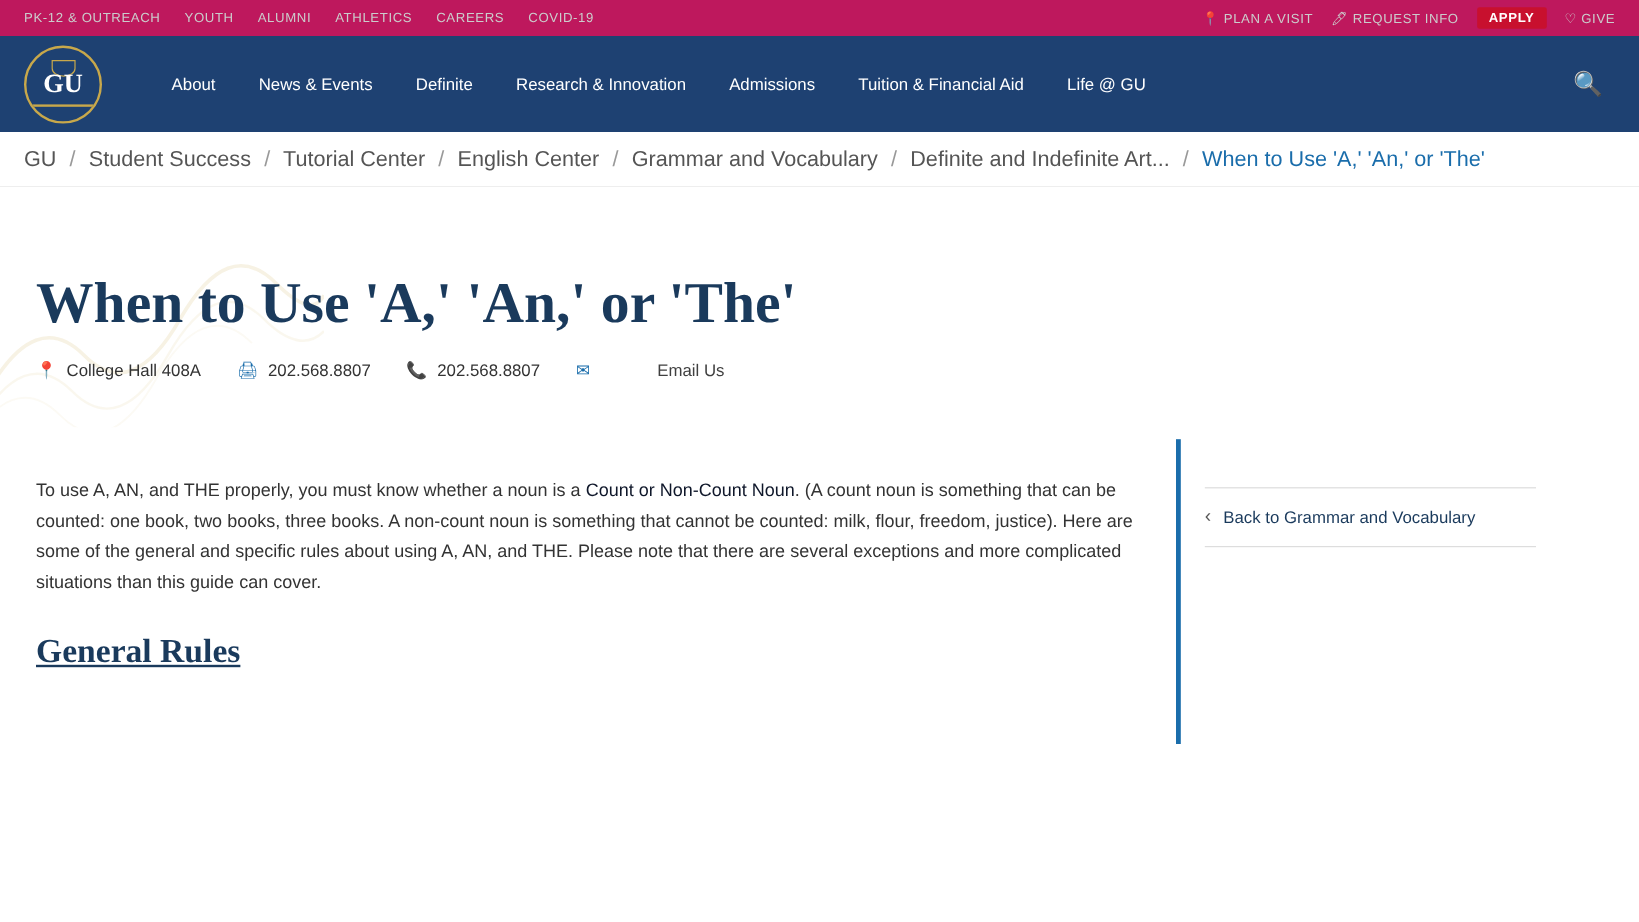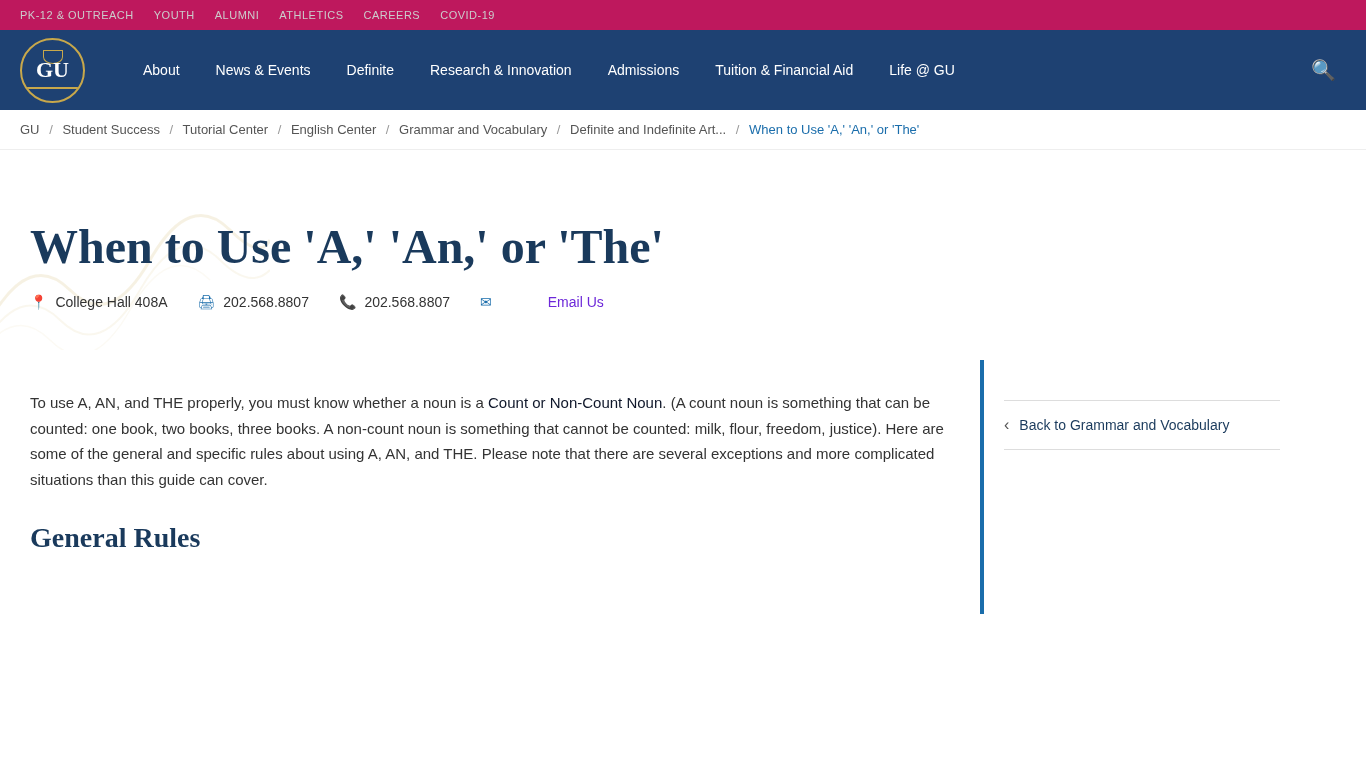--- a/index.html
+++ b/index.html
@@ -71,21 +71,21 @@
       cursor: pointer;
       padding: 10px;
     }
 
     
     .breadcrumb {
       padding: 12px 20px;
       background: #fff;
       border-bottom: 1px solid #eee;
       font-family: Arial, sans-serif;
-      font-size: 13px;
+      font-size: 18px;
       color: #555;
     }
     .breadcrumb a { color: #555; text-decoration: none; }
     .breadcrumb .separator { margin: 0 6px; color: #999; }
     .breadcrumb .current { color: #1a6dab; font-weight: 500; }
 
     
     .hero {
       background: #fff;
       padding: 60px 30px 40px 30px;
@@ -128,21 +128,21 @@
     .contact-item {
       display: flex;
       align-items: center;
       gap: 8px;
     }
     .contact-icon {
       color: #1a6dab;
       font-size: 14px;
     }
     .email-link {
-      color: #6d28d9;
+      color: #404040;
       text-decoration: none;
       padding-left: 48px;
     }
 
     
     .content-wrapper {
       display: flex;
       padding: 0;
       max-width: 1366px;
       margin: 0 auto;
@@ -168,20 +168,21 @@
     }
     .intro-text a {
       color: #0f172a;
       text-decoration: none;
     }
     .section-heading {
       font-family: Georgia, serif;
       font-size: 28px;
       font-weight: bold;
       color: #1a3a5c;
+      text-decoration: underline;
     }
 
     
     .sidebar-back-link {
       display: flex;
       align-items: center;
       gap: 10px;
       color: #1a3a5c;
       text-decoration: none;
       font-family: Arial, sans-serif;
@@ -239,20 +240,26 @@
 <body>
 
 <div class="utility-bar">
   <div class="utility-bar-left">
     <a href="#">PK-12 &amp; OUTREACH</a>
     <a href="#">YOUTH</a>
     <a href="#">ALUMNI</a>
     <a href="#">ATHLETICS</a>
     <a href="#">CAREERS</a>
     <a href="#">COVID-19</a>
+  </div>
+  <div class="utility-bar-right">
+    <a href="#">📍 <span>PLAN A VISIT</span></a>
+    <a href="#">🖊 <span>REQUEST INFO</span></a>
+    <a href="#" class="apply-btn">APPLY</a>
+    <a href="#" class="give-btn">♡ <span>GIVE</span></a>
   </div>
 </div>
 
 <nav class="main-nav">
   <div class="logo">
     <div class="logo-outer">
       <div class="logo-shield"></div>
       <span class="gu-text">GU</span>
       <div class="logo-bar"></div>
     </div>

